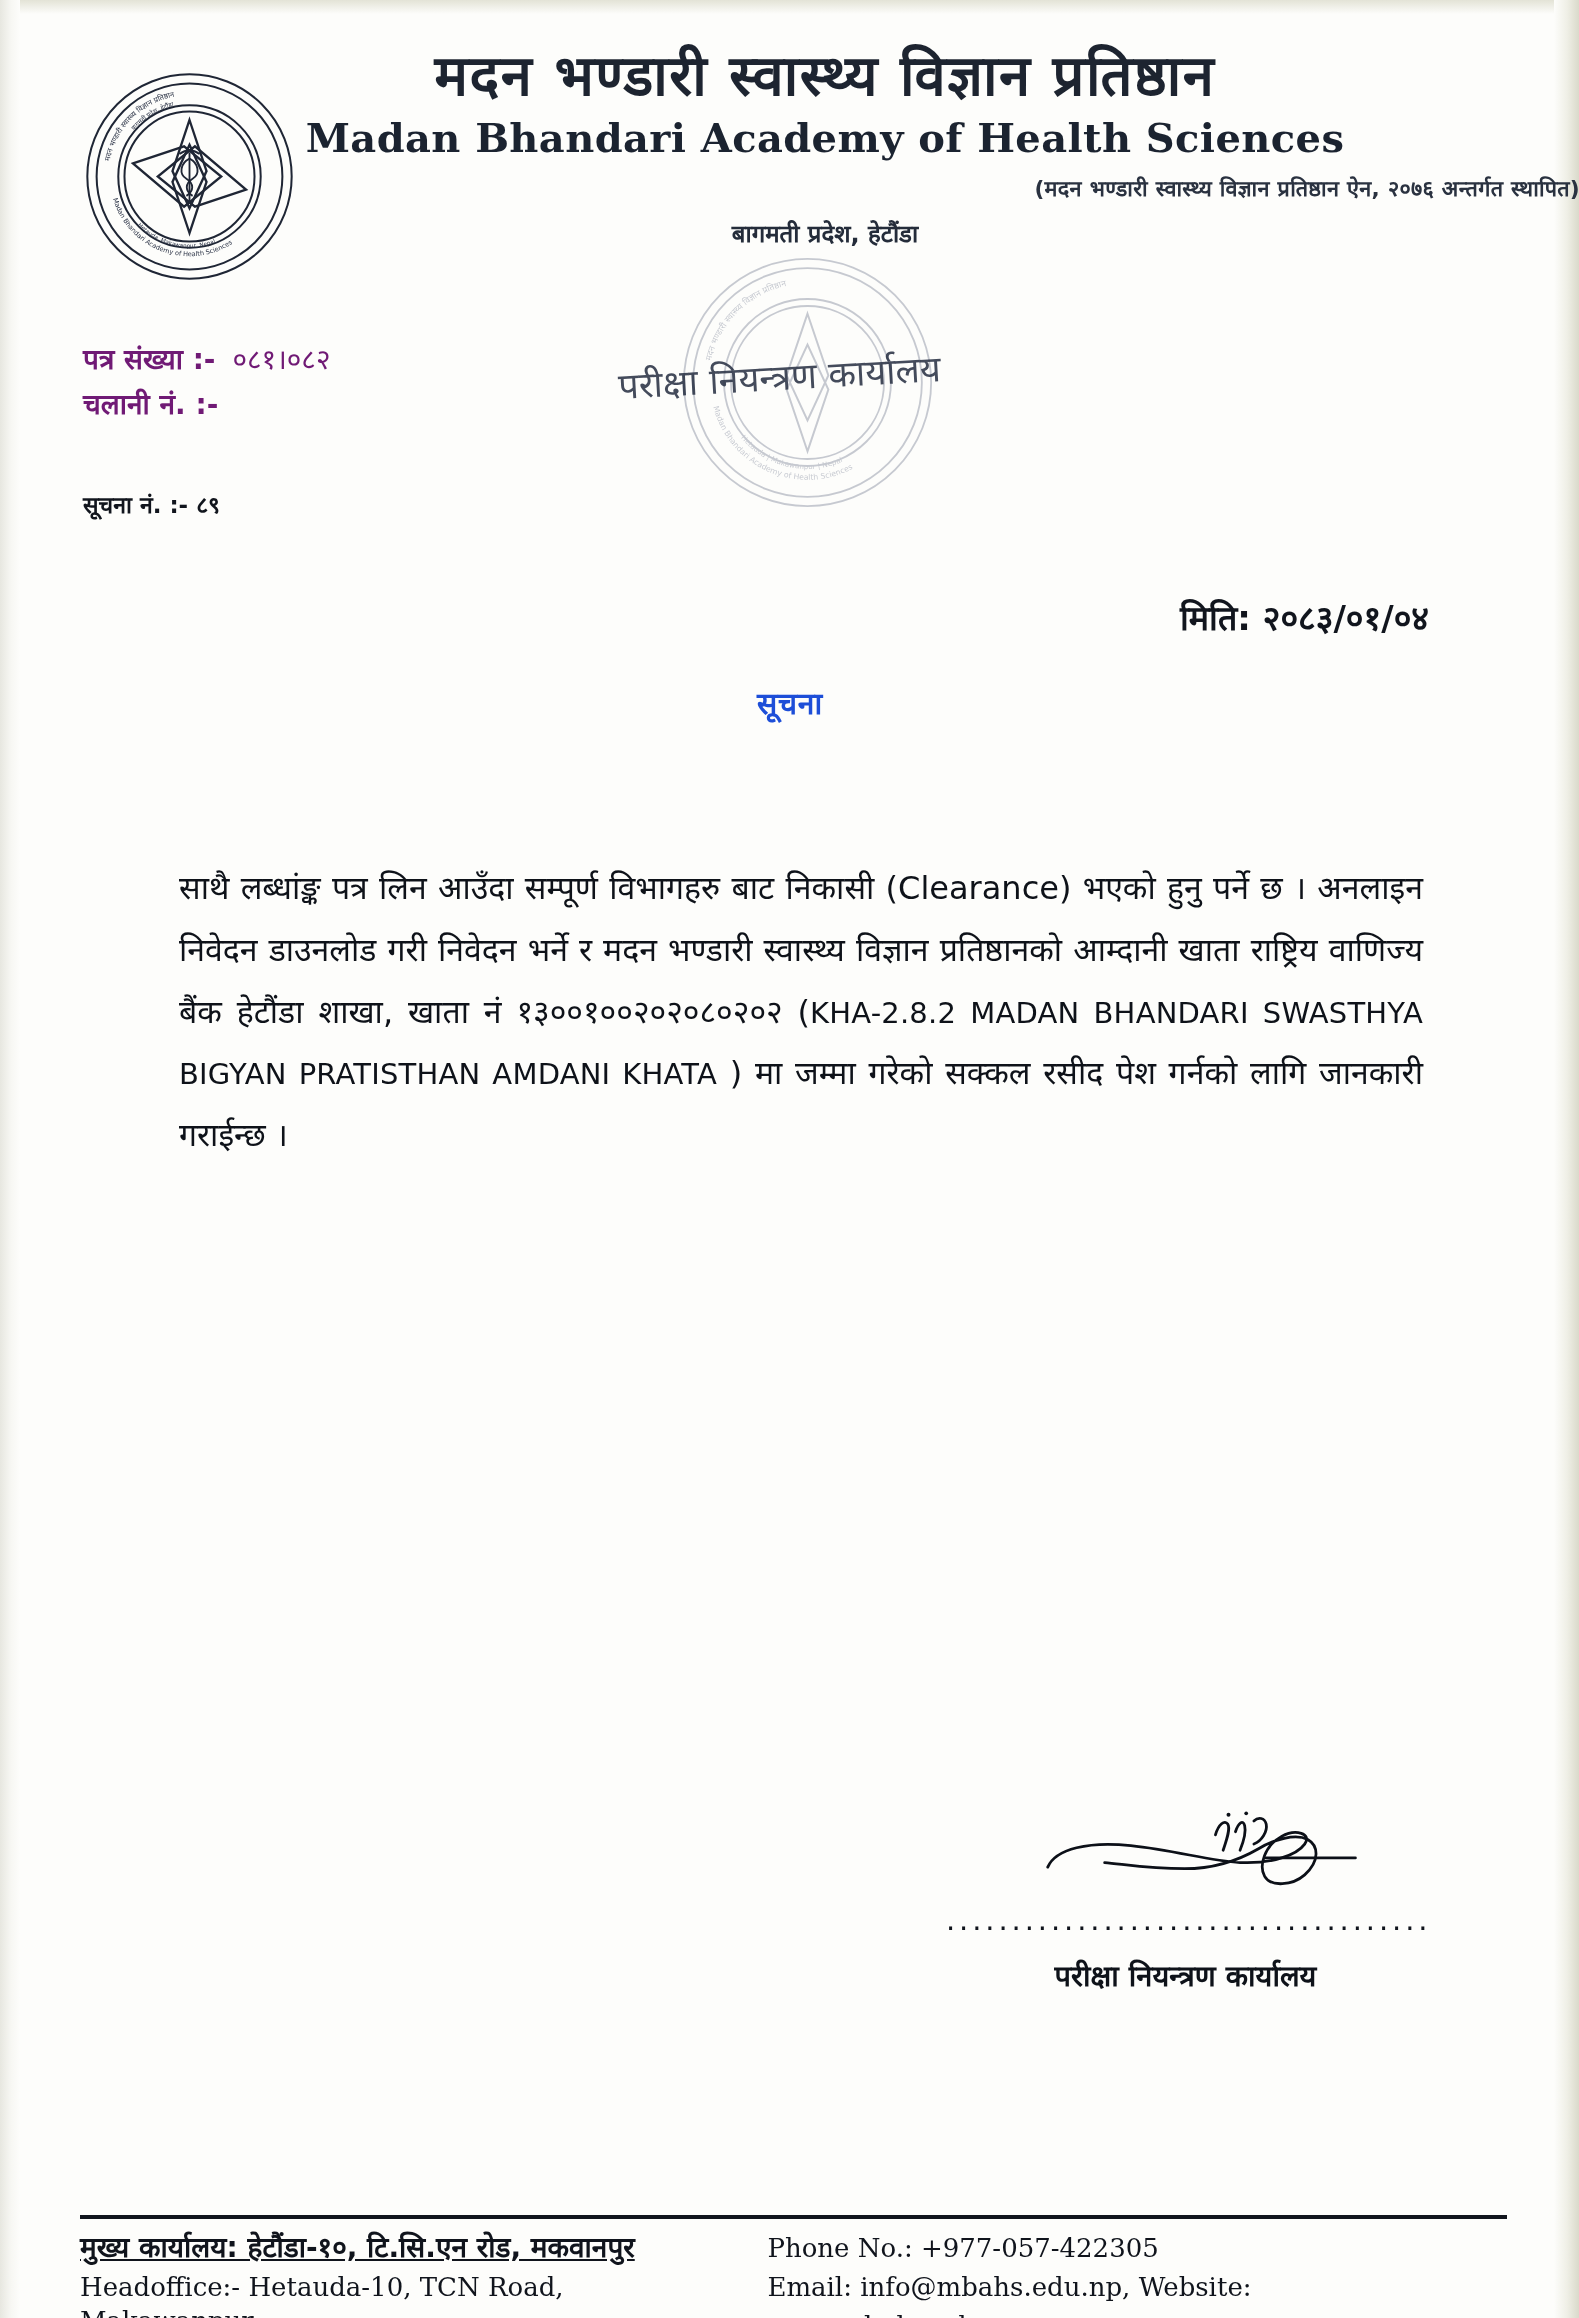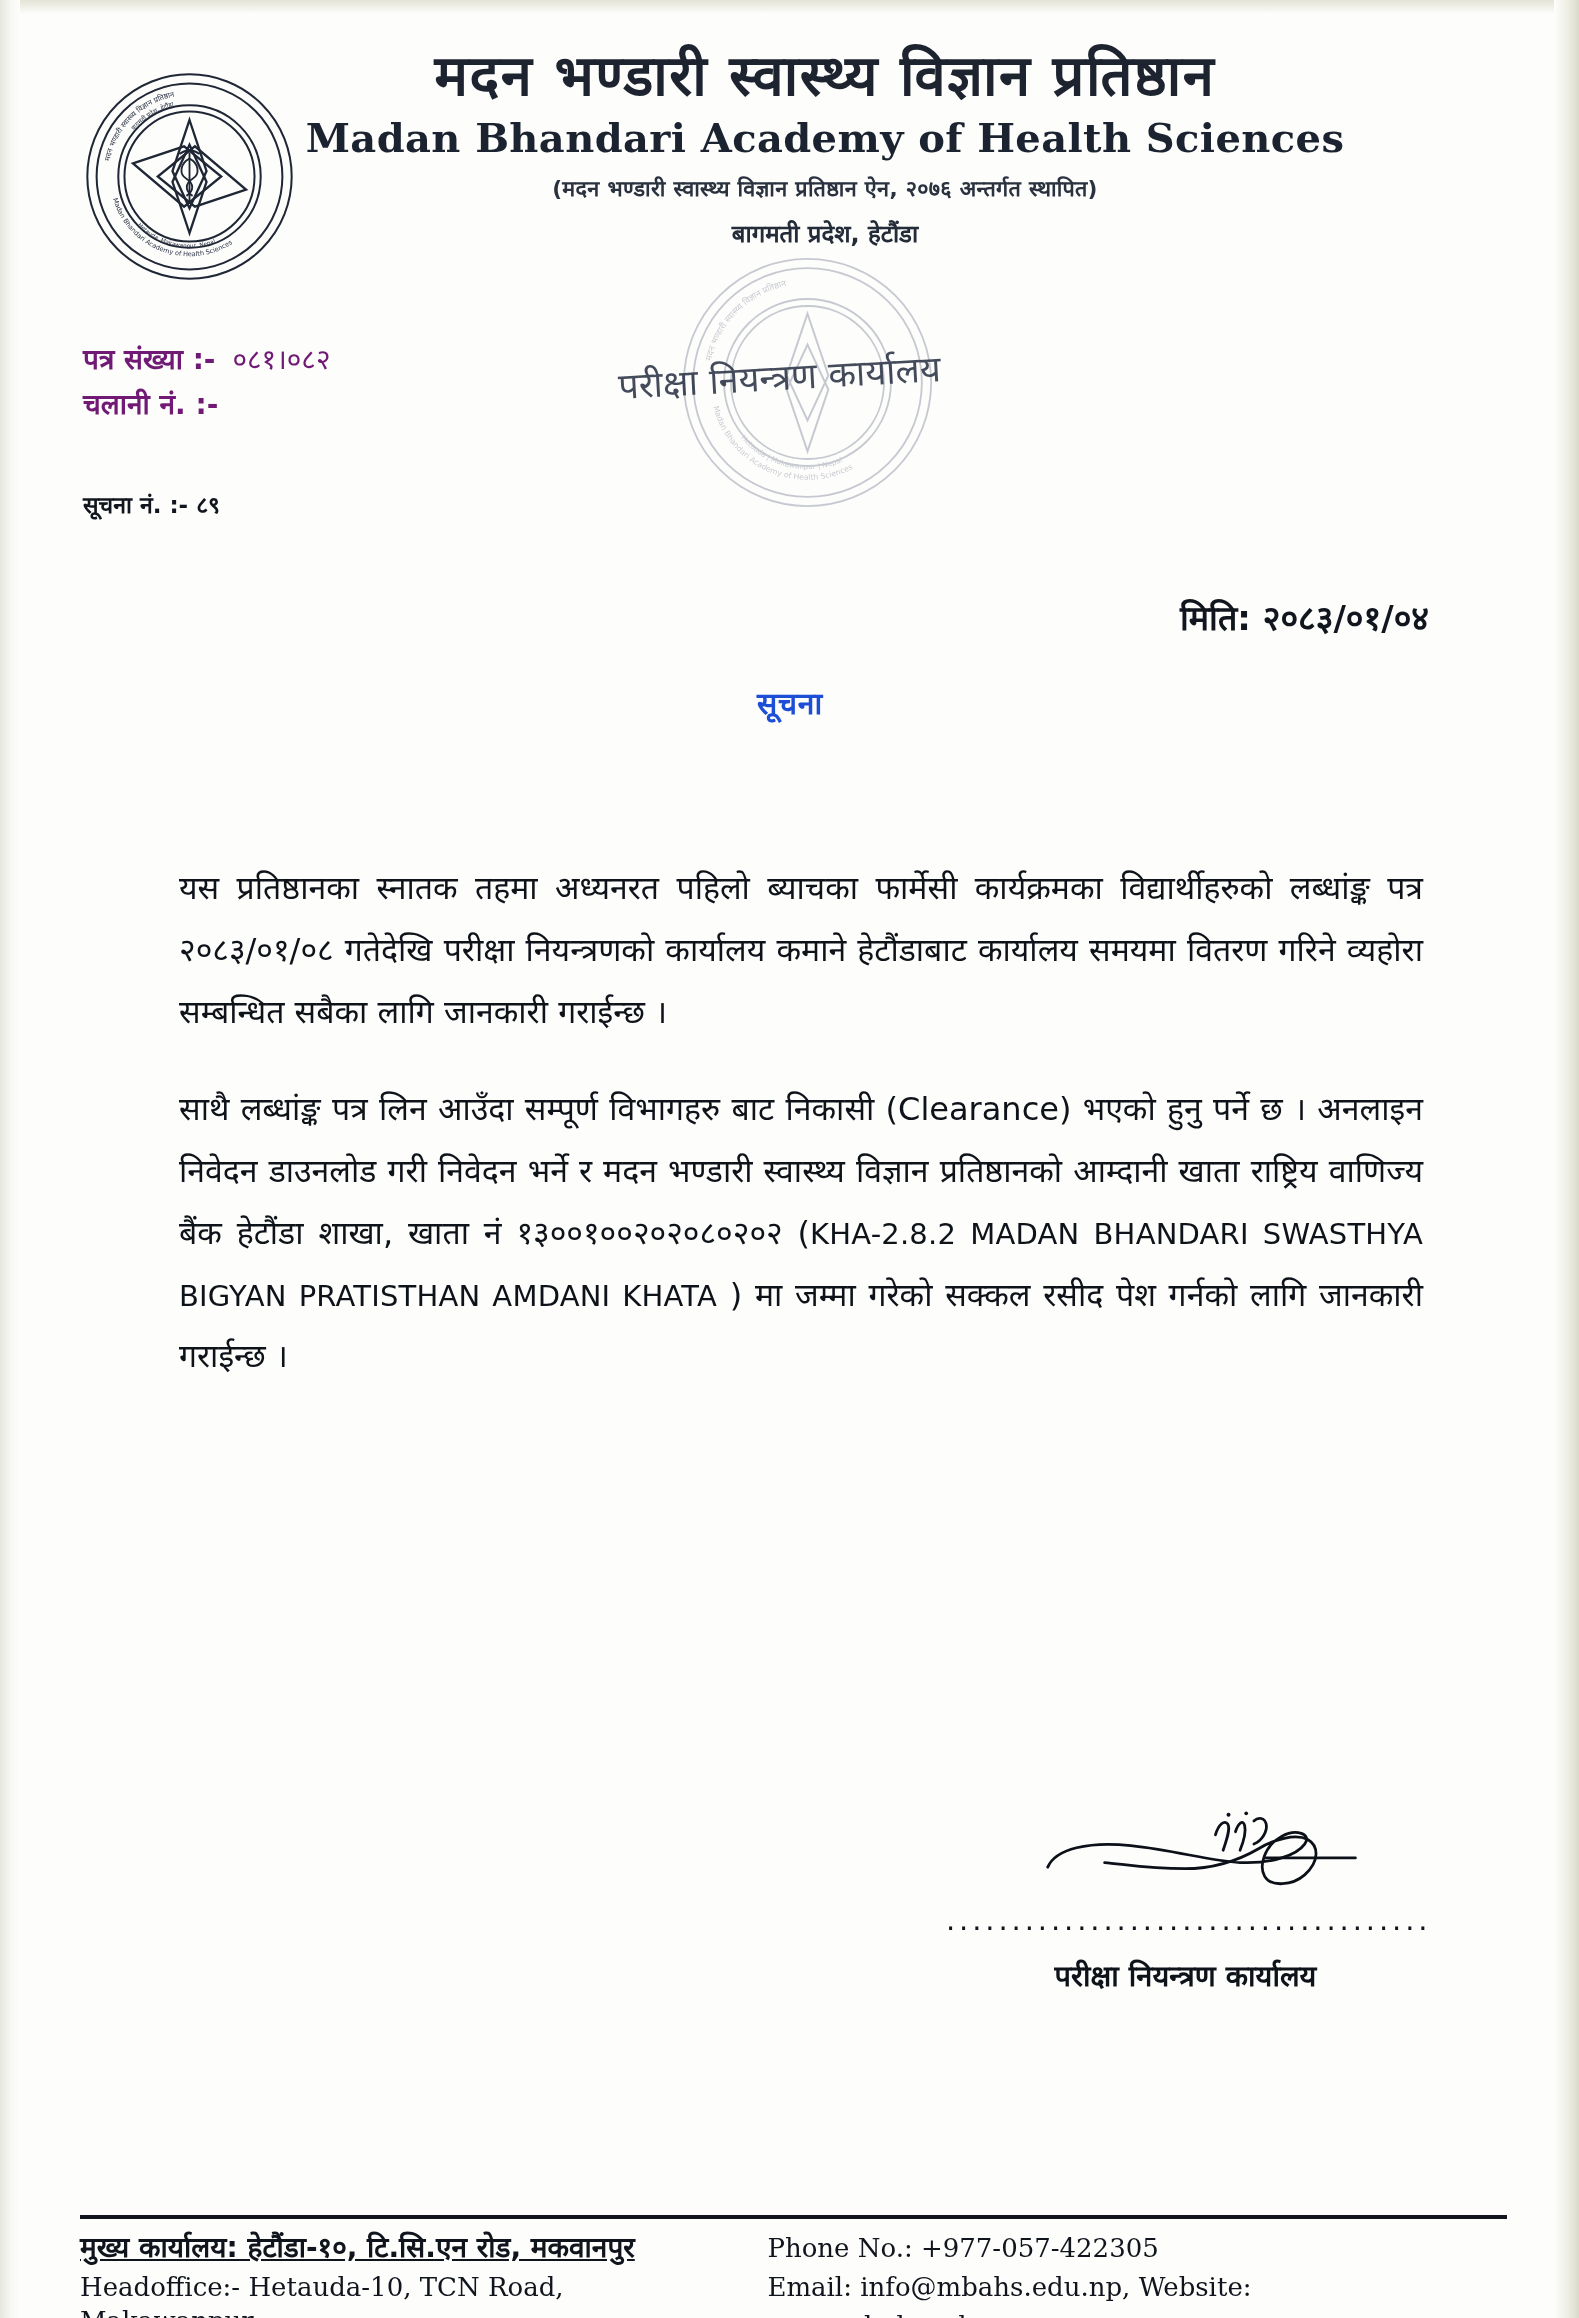--- a/index.html
+++ b/index.html
@@ -74,20 +74,21 @@
     margin-left: 70px;
   }
   .org-act-line {
     font-family: "DejaVu Sans", sans-serif;
     font-size: 21.6px;
     font-weight: 600;
     color: #2a3240;
     margin-top: 12.4px;
     margin-left: 70px;
     letter-spacing: 0.3px;
+    text-align: right;
   }
   .org-province {
     font-family: "DejaVu Sans", sans-serif;
     font-size: 24px;
     font-weight: 600;
     color: #242c3a;
     margin-top: 14px;
     margin-left: 70px;
   }
 
@@ -368,21 +369,20 @@
   <div class="doc-date">
     <span>मिति:</span>
     <span>२०८३/०१/०४</span>
   </div>
 
   <div class="notice-title">
     <span>सूचना</span>
   </div>
 
   <div class="body-wrap">
-    <p class="para">यस प्रतिष्ठानका स्नातक तहमा अध्यनरत पहिलो ब्याचका फार्मेसी कार्यक्रमका विद्यार्थीहरुको लब्धांङ्क पत्र २०८३/०१/०८ गतेदेखि परीक्षा नियन्त्रणको कार्यालय कमाने हेटौंडाबाट कार्यालय समयमा वितरण गरिने व्यहोरा सम्बन्धित सबैका लागि जानकारी गराईन्छ ।</p>
     <p class="para"><span>साथै लब्धांङ्क पत्र लिन आउँदा सम्पूर्ण विभागहरु बाट निकासी (Clearance) भएको हुनु पर्ने छ । अनलाइन निवेदन डाउनलोड गरी निवेदन भर्ने र मदन भण्डारी स्वास्थ्य विज्ञान प्रतिष्ठानको आम्दानी खाता राष्ट्रिय वाणिज्य बैंक हेटौंडा शाखा, खाता नं १३००१००२०२०८०२०२ (</span><span class="latin">KHA-2.8.2 MADAN BHANDARI SWASTHYA BIGYAN PRATISTHAN AMDANI KHATA</span><span> ) मा जम्मा गरेको सक्कल रसीद पेश गर्नको लागि जानकारी गराईन्छ ।</span></p>
   </div>
 
   <div class="sign-block">
     <div class="signature-mark">
       <svg width="332" height="100" viewBox="0 0 430 130">
         <g fill="none" stroke="#0c1018" stroke-width="3.6" stroke-linecap="round">
           <path d="M18 86 C28 62 72 52 126 58 C184 64 228 78 268 80 C310 82 342 70 352 56 C362 42 340 36 322 46 C300 58 292 84 300 98 C308 112 336 110 352 96 C372 78 370 58 356 50 C340 42 312 50 292 62 C268 76 236 88 196 88 C150 88 116 82 92 80"></path>
           <path d="M236 44 C240 30 248 24 252 30 C256 36 250 52 246 64"></path>
           <path d="M262 40 C266 28 272 24 274 32 C276 40 272 54 268 64"></path>

